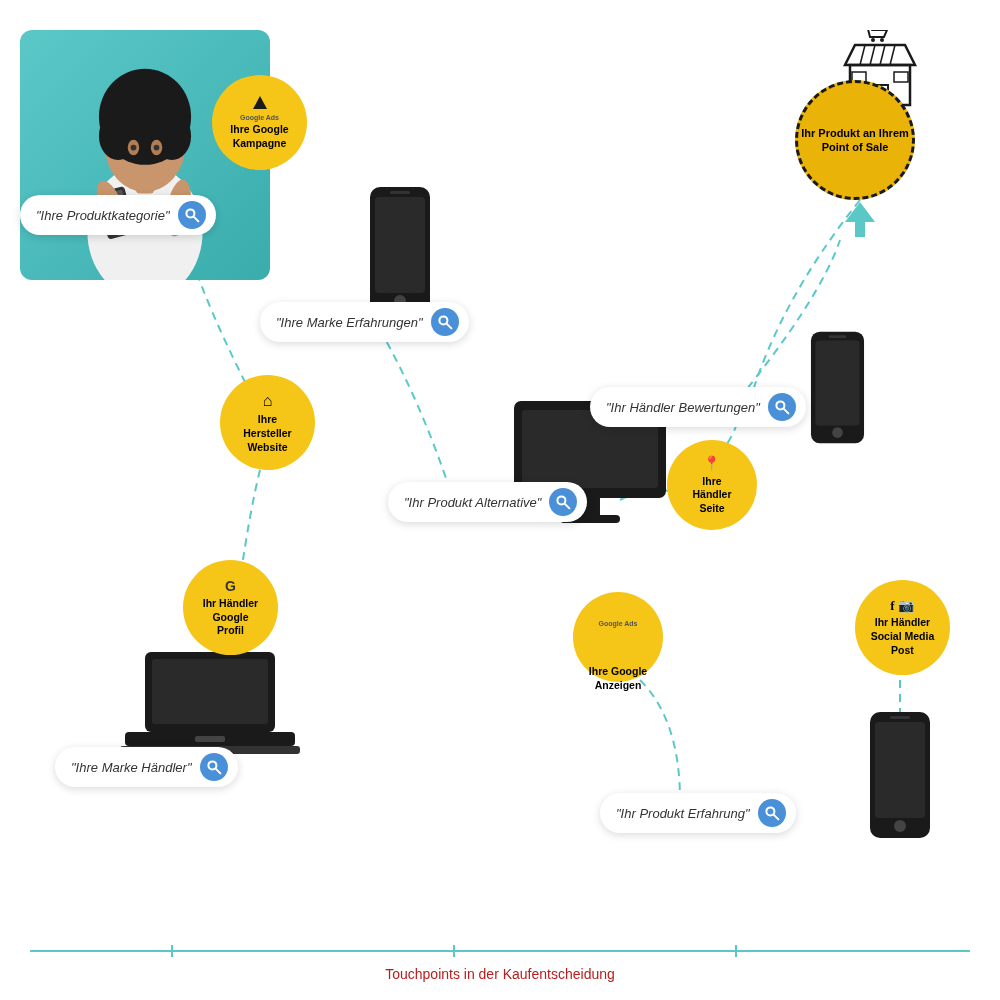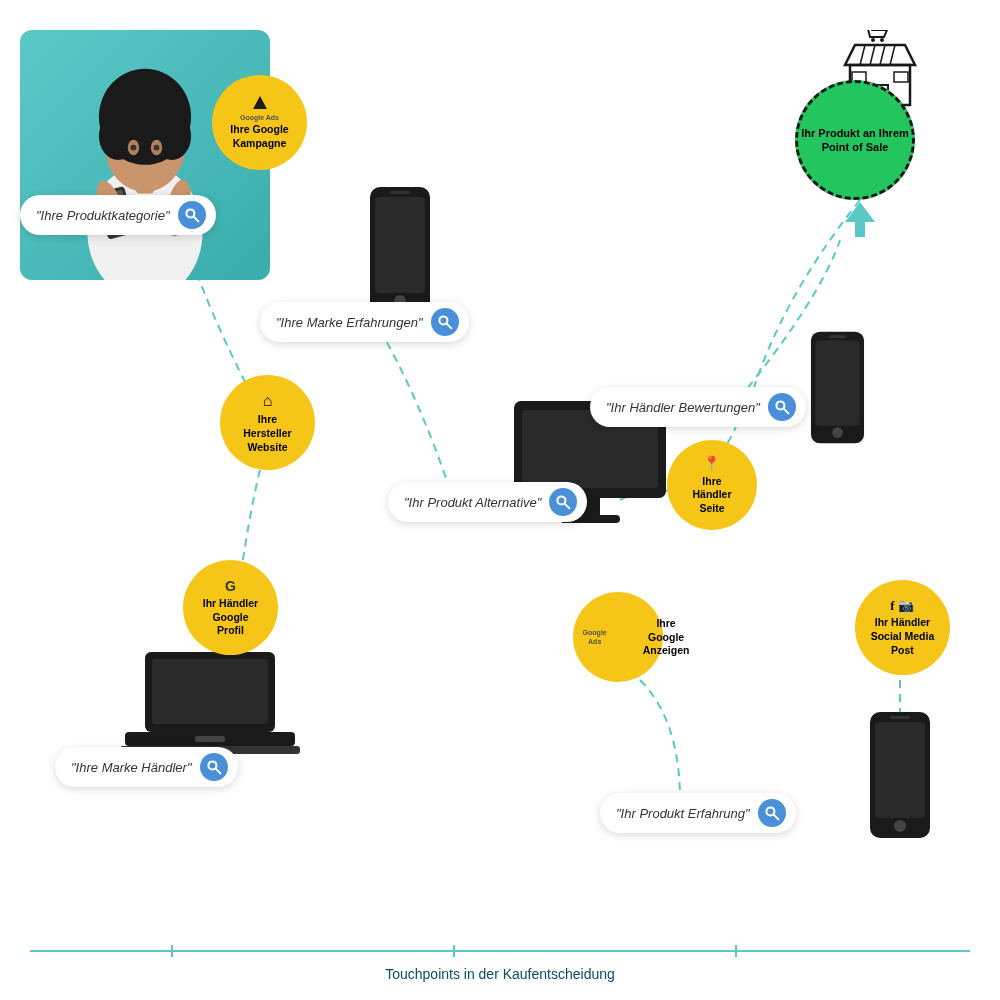--- a/index.html
+++ b/index.html
@@ -178,21 +178,21 @@
       <rect x="54" y="42" width="14" height="10" fill="none" stroke="#1a1a1a" stroke-width="1.5"></rect>
 
       <g transform="translate(22, -5)">
         <path d="M0 0 L5 0 L8 12 L22 12 L25 5 L10 5" fill="none" stroke="#1a1a1a" stroke-width="2" stroke-linecap="round"></path>
         <circle cx="11" cy="15" r="2" fill="#1a1a1a"></circle>
         <circle cx="20" cy="15" r="2" fill="#1a1a1a"></circle>
       </g>
     </svg>
   </div>
 
-  <div style="position:absolute; top:80px; left:795px; width:120px; height:120px; border-radius:50%; background:#22c55e; border:3px dashed #1a1a1a; display:flex; flex-direction:column; align-items:center; justify-content:center; text-align:center; font-weight:bold; font-size:11px; z-index:10; line-height:1.3;">
+  <div style="position:absolute; top:80px; left:795px; width:120px; height:120px; border-radius:50%; background:#eab308; border:3px dashed #1a1a1a; display:flex; flex-direction:column; align-items:center; justify-content:center; text-align:center; font-weight:bold; font-size:11px; z-index:10; line-height:1.3;">
     <span>Ihr Produkt an
 Ihrem Point of
 Sale</span>
   </div>
 
   <div style="position:absolute; top:202px; left:845px; z-index:10;">
     <svg width="30" height="35" viewBox="0 0 30 35">
       <polygon points="15,0 30,20 20,20 20,35 10,35 10,20 0,20" fill="#5bc8c8"></polygon>
     </svg>
   </div>
@@ -214,21 +214,21 @@
   <div style="position:absolute; top:560px; left:183px; width:95px; height:95px; border-radius:50%; background:#F5C518; display:flex; flex-direction:column; align-items:center; justify-content:center; text-align:center; font-weight:bold; font-size:10.5px; z-index:10; line-height:1.3; padding:5px;">
     <div style="font-size:14px; margin-bottom:2px; font-weight:900; color:#333;">G</div>
     <div>Ihr Händler<br>Google<br>Profil</div>
   </div>
 
   <div style="position:absolute; top:440px; left:667px; width:90px; height:90px; border-radius:50%; background:#F5C518; display:flex; flex-direction:column; align-items:center; justify-content:center; text-align:center; font-weight:bold; font-size:10.5px; z-index:10; line-height:1.3; padding:5px;">
     <div style="font-size:14px; margin-bottom:2px;">📍</div>
     <div>Ihre<br>Händler<br>Seite</div>
   </div>
 
-  <div style="position:absolute; top:592px; left:573px; width:90px; height:90px; border-radius:50%; background:#F5C518; display:flex; flex-direction:row; align-items:center; justify-content:center; text-align:center; font-weight:bold; font-size:10.5px; z-index:10; line-height:1.3; padding:5px;gap:36px;">
+  <div style="position:absolute; top:592px; left:573px; width:90px; height:90px; border-radius:50%; background:#F5C518; display:flex; flex-direction:column; align-items:center; justify-content:center; text-align:center; font-weight:bold; font-size:10.5px; z-index:10; line-height:1.3; padding:5px;gap:36px;">
     <svg width="14" height="14" viewBox="0 0 16 16" style="margin-bottom:1px;">
       <polygon points="8,1 15,14 1,14" fill="#1a1a1a"></polygon>
     </svg>
     <div style="font-size:7px; color:#555;">Google Ads</div>
     <div style="margin-top:1px;">Ihre Google<br>Anzeigen</div>
   </div>
 
   <div style="position:absolute; top:580px; left:855px; width:95px; height:95px; border-radius:50%; background:#F5C518; display:flex; flex-direction:column; align-items:center; justify-content:center; text-align:center; font-weight:bold; font-size:10.5px; z-index:10; line-height:1.3; padding:5px;">
     <div style="font-size:13px; margin-bottom:2px; display:flex; gap:4px;">
       <span style="font-weight:900; font-family:serif;">f</span>
@@ -348,15 +348,15 @@
       </svg>
     </div>
   </div>
 
   <div style="position:absolute; bottom:48px; left:30px; right:30px; height:2px; background:#5bc8c8; z-index:2;">
     <div style="position:absolute; top:0; left:15%; width:2px; height:12px; background:#5bc8c8; transform:translateY(-5px);"></div>
     <div style="position:absolute; top:0; left:45%; width:2px; height:12px; background:#5bc8c8; transform:translateY(-5px);"></div>
     <div style="position:absolute; top:0; left:75%; width:2px; height:12px; background:#5bc8c8; transform:translateY(-5px);"></div>
   </div>
 
-  <div style="position:absolute; bottom:18px; left:50%; transform:translateX(-50%); font-size:14px; color:#0c4a6e; white-space:nowrap; z-index:3;">Touchpoints in der Kaufentscheidung</div>
+  <div style="position:absolute; bottom:18px; left:50%; transform:translateX(-50%); font-size:14px; color:#b91c1c; white-space:nowrap; z-index:3;">Touchpoints in der Kaufentscheidung</div>
 
 </div>
 
 </body></html>

